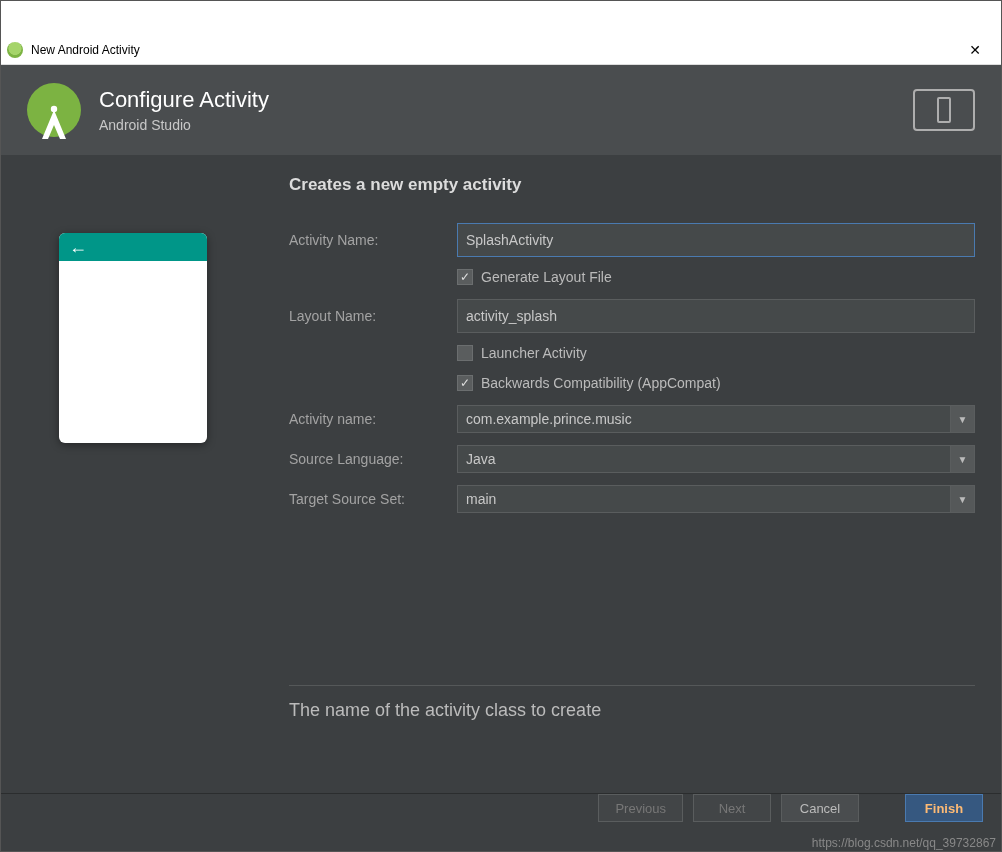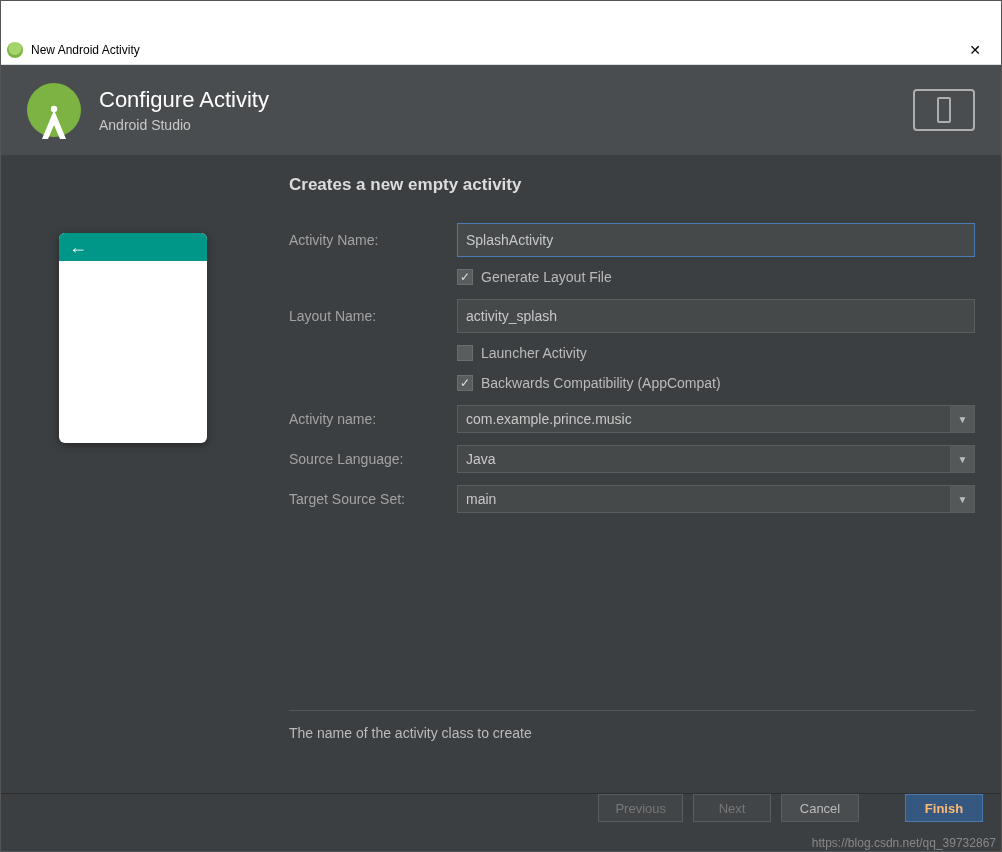--- a/index.html
+++ b/index.html
@@ -198,22 +198,22 @@
     }
     .checkbox-label { color: #bbb; font-size: 14px; }
     .spacer { flex: 1; }
     .hr {
       border: none;
       border-top: 1px solid #555859;
       margin: 8px 0 14px 0;
     }
     .help-text {
       color: #bbb;
-      font-size: 14px;
-      margin-bottom: 40px;
+      font-size: 18px;
+      margin-bottom: 60px;
     }
     .footer {
       height: 58px;
       border-top: 1px solid #2b2d2e;
       background: #3c3f41;
       display: flex;
       align-items: flex-start;
       justify-content: flex-end;
       padding: 0 18px;
       gap: 10px;

